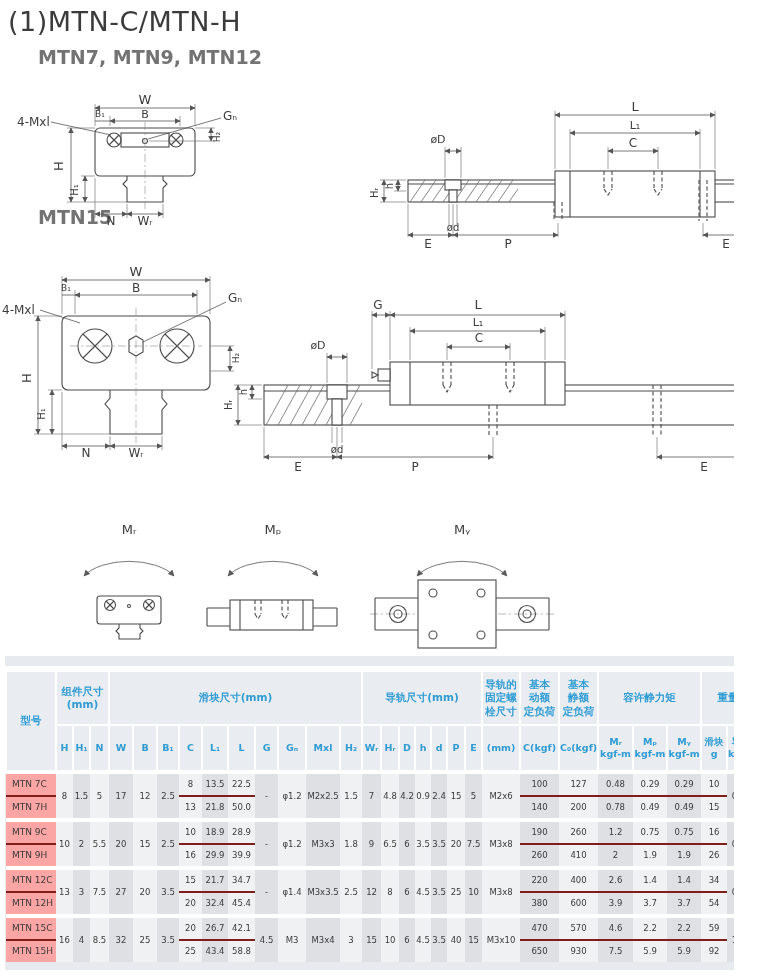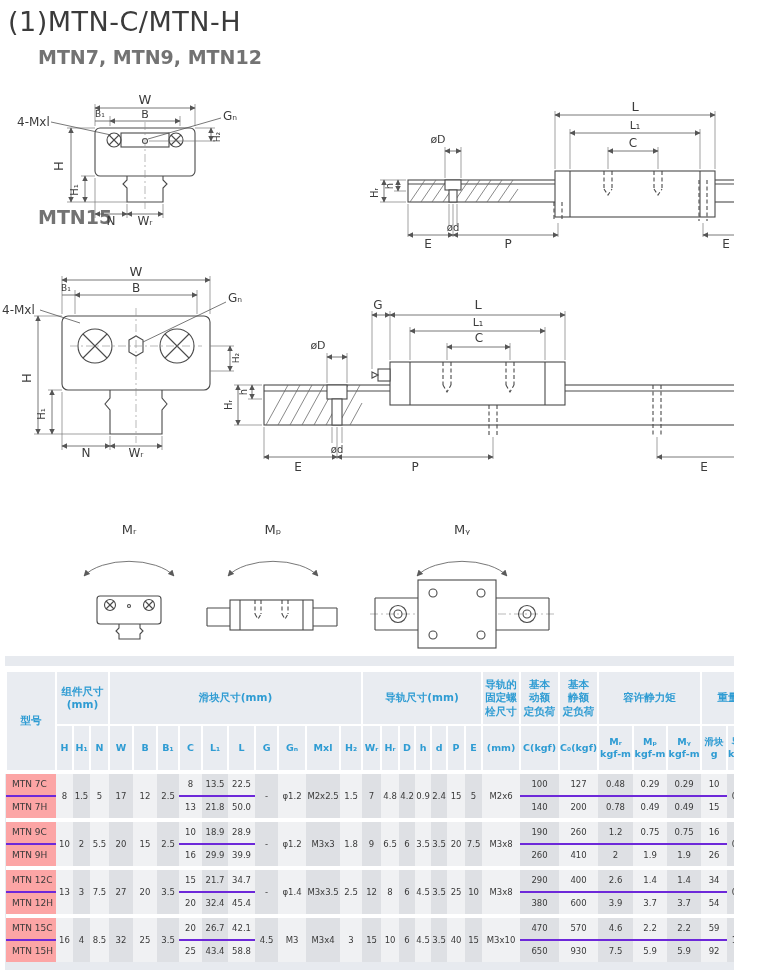--- a/index.html
+++ b/index.html
@@ -22,21 +22,21 @@
   table{border-collapse:collapse;table-layout:fixed;width:749px;}
   th,td{padding:0;text-align:center;vertical-align:middle;overflow:hidden;}
   th{background:#e9ecf1;border:2px solid #fff;color:#2f9cd3;font-weight:bold;
      font-size:9.5px;white-space:pre-line;line-height:1.25;}
   tr.grp th{height:52px;font-size:10.5px;}
   tr.subh th{height:44px;}
   td{font-size:8.5px;height:21px;color:#3a3a3a;background:#f0f1f3;line-height:1;}
   td.shade{background:#dee0e4;}
   td.model{background:#fca5a5;font-size:9px;text-align:left;padding-left:6px;}
   tr.pairA td{border-top:4px solid #fff;}
-  tr.pairB td{border-top:2px solid #6d28d9;}
+  tr.pairB td{border-top:2px solid #7f1d1d;}
 </style>
 </head>
 <body>
 
 <div class="page">
 
   <div class="abs title">(1)MTN-C/MTN-H</div>
   <div class="abs subtitle" style="left:38px;top:46px">MTN7, MTN9, MTN12</div>
   <div class="abs subtitle" style="left:38px;top:206px">MTN15</div>
 
@@ -577,21 +577,21 @@
             <td class="shade" rowspan="2">M3x3.5</td>
             <td rowspan="2">2.5</td>
             <td class="shade" rowspan="2">12</td>
             <td rowspan="2">8</td>
             <td class="shade" rowspan="2">6</td>
             <td rowspan="2">4.5</td>
             <td class="shade" rowspan="2">3.5</td>
             <td rowspan="2">25</td>
             <td class="shade" rowspan="2">10</td>
             <td rowspan="2">M3x8</td>
-            <td class="shade">290</td>
+            <td class="shade">220</td>
             <td>400</td>
             <td class="shade">2.6</td>
             <td>1.4</td>
             <td class="shade">1.4</td>
             <td>34</td>
             <td class="shade" rowspan="2">0.65</td>
           </tr>
           <tr class="pairB">
             <td class="model">MTN 12H</td>
             <td>20</td>

